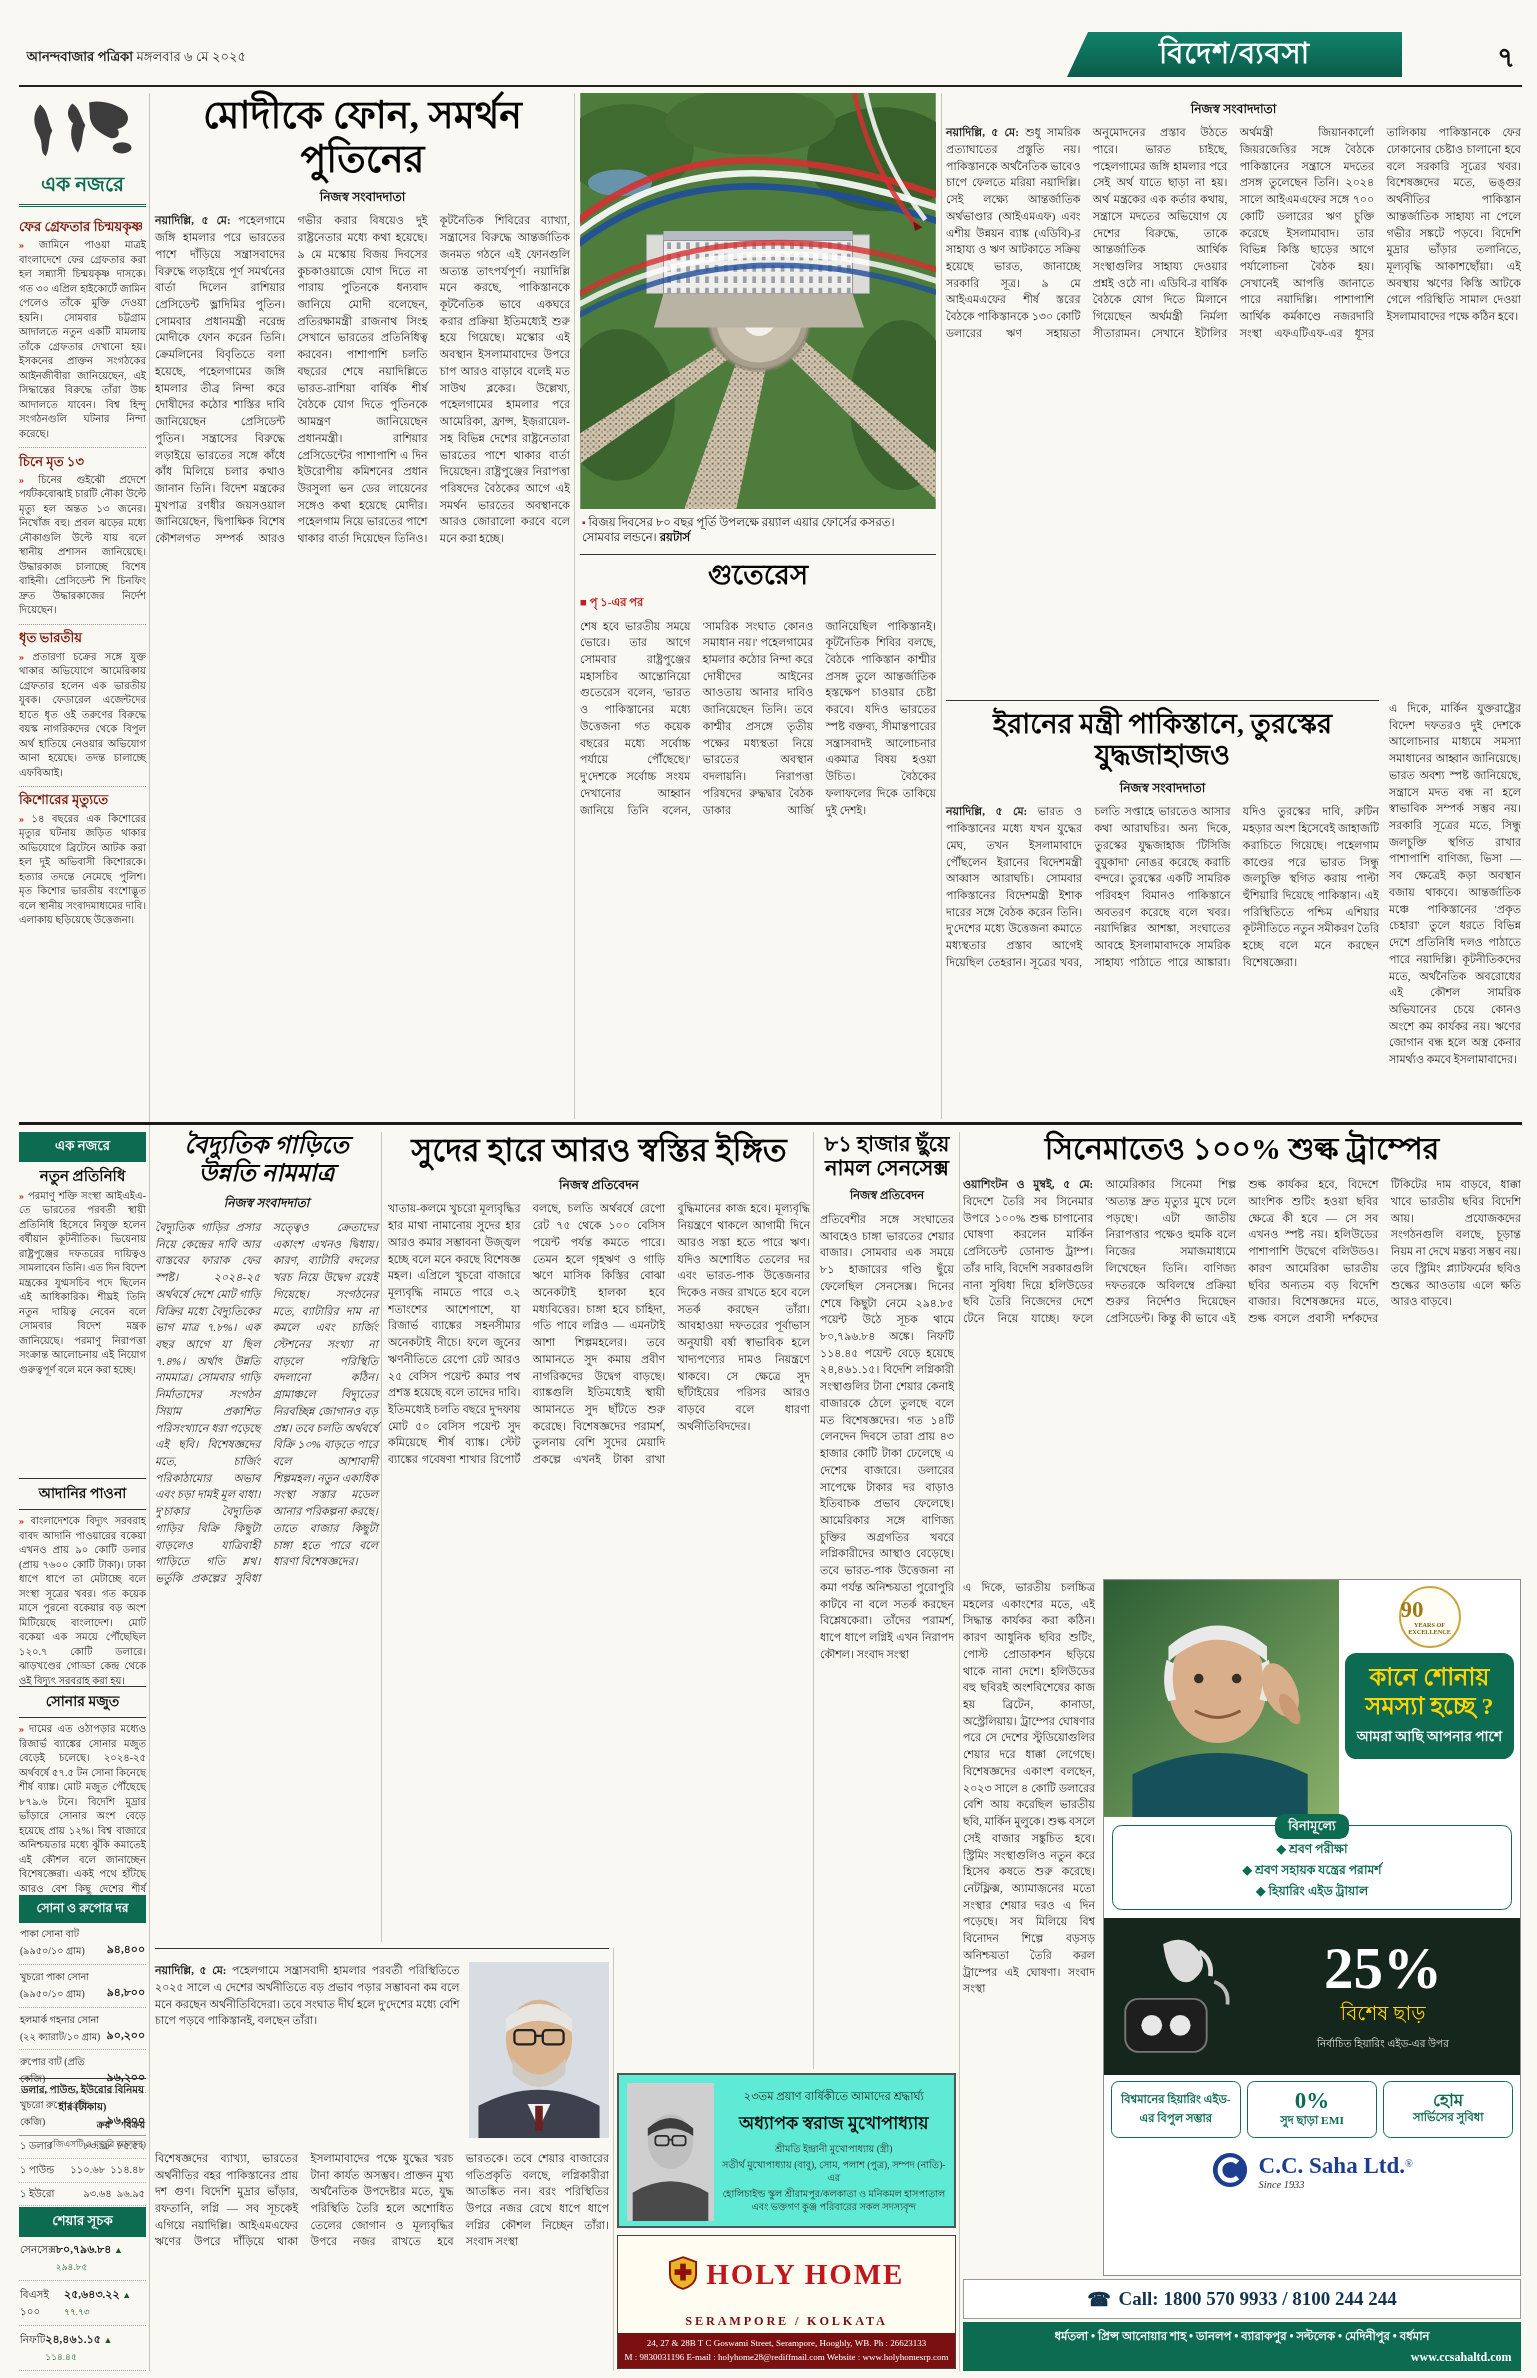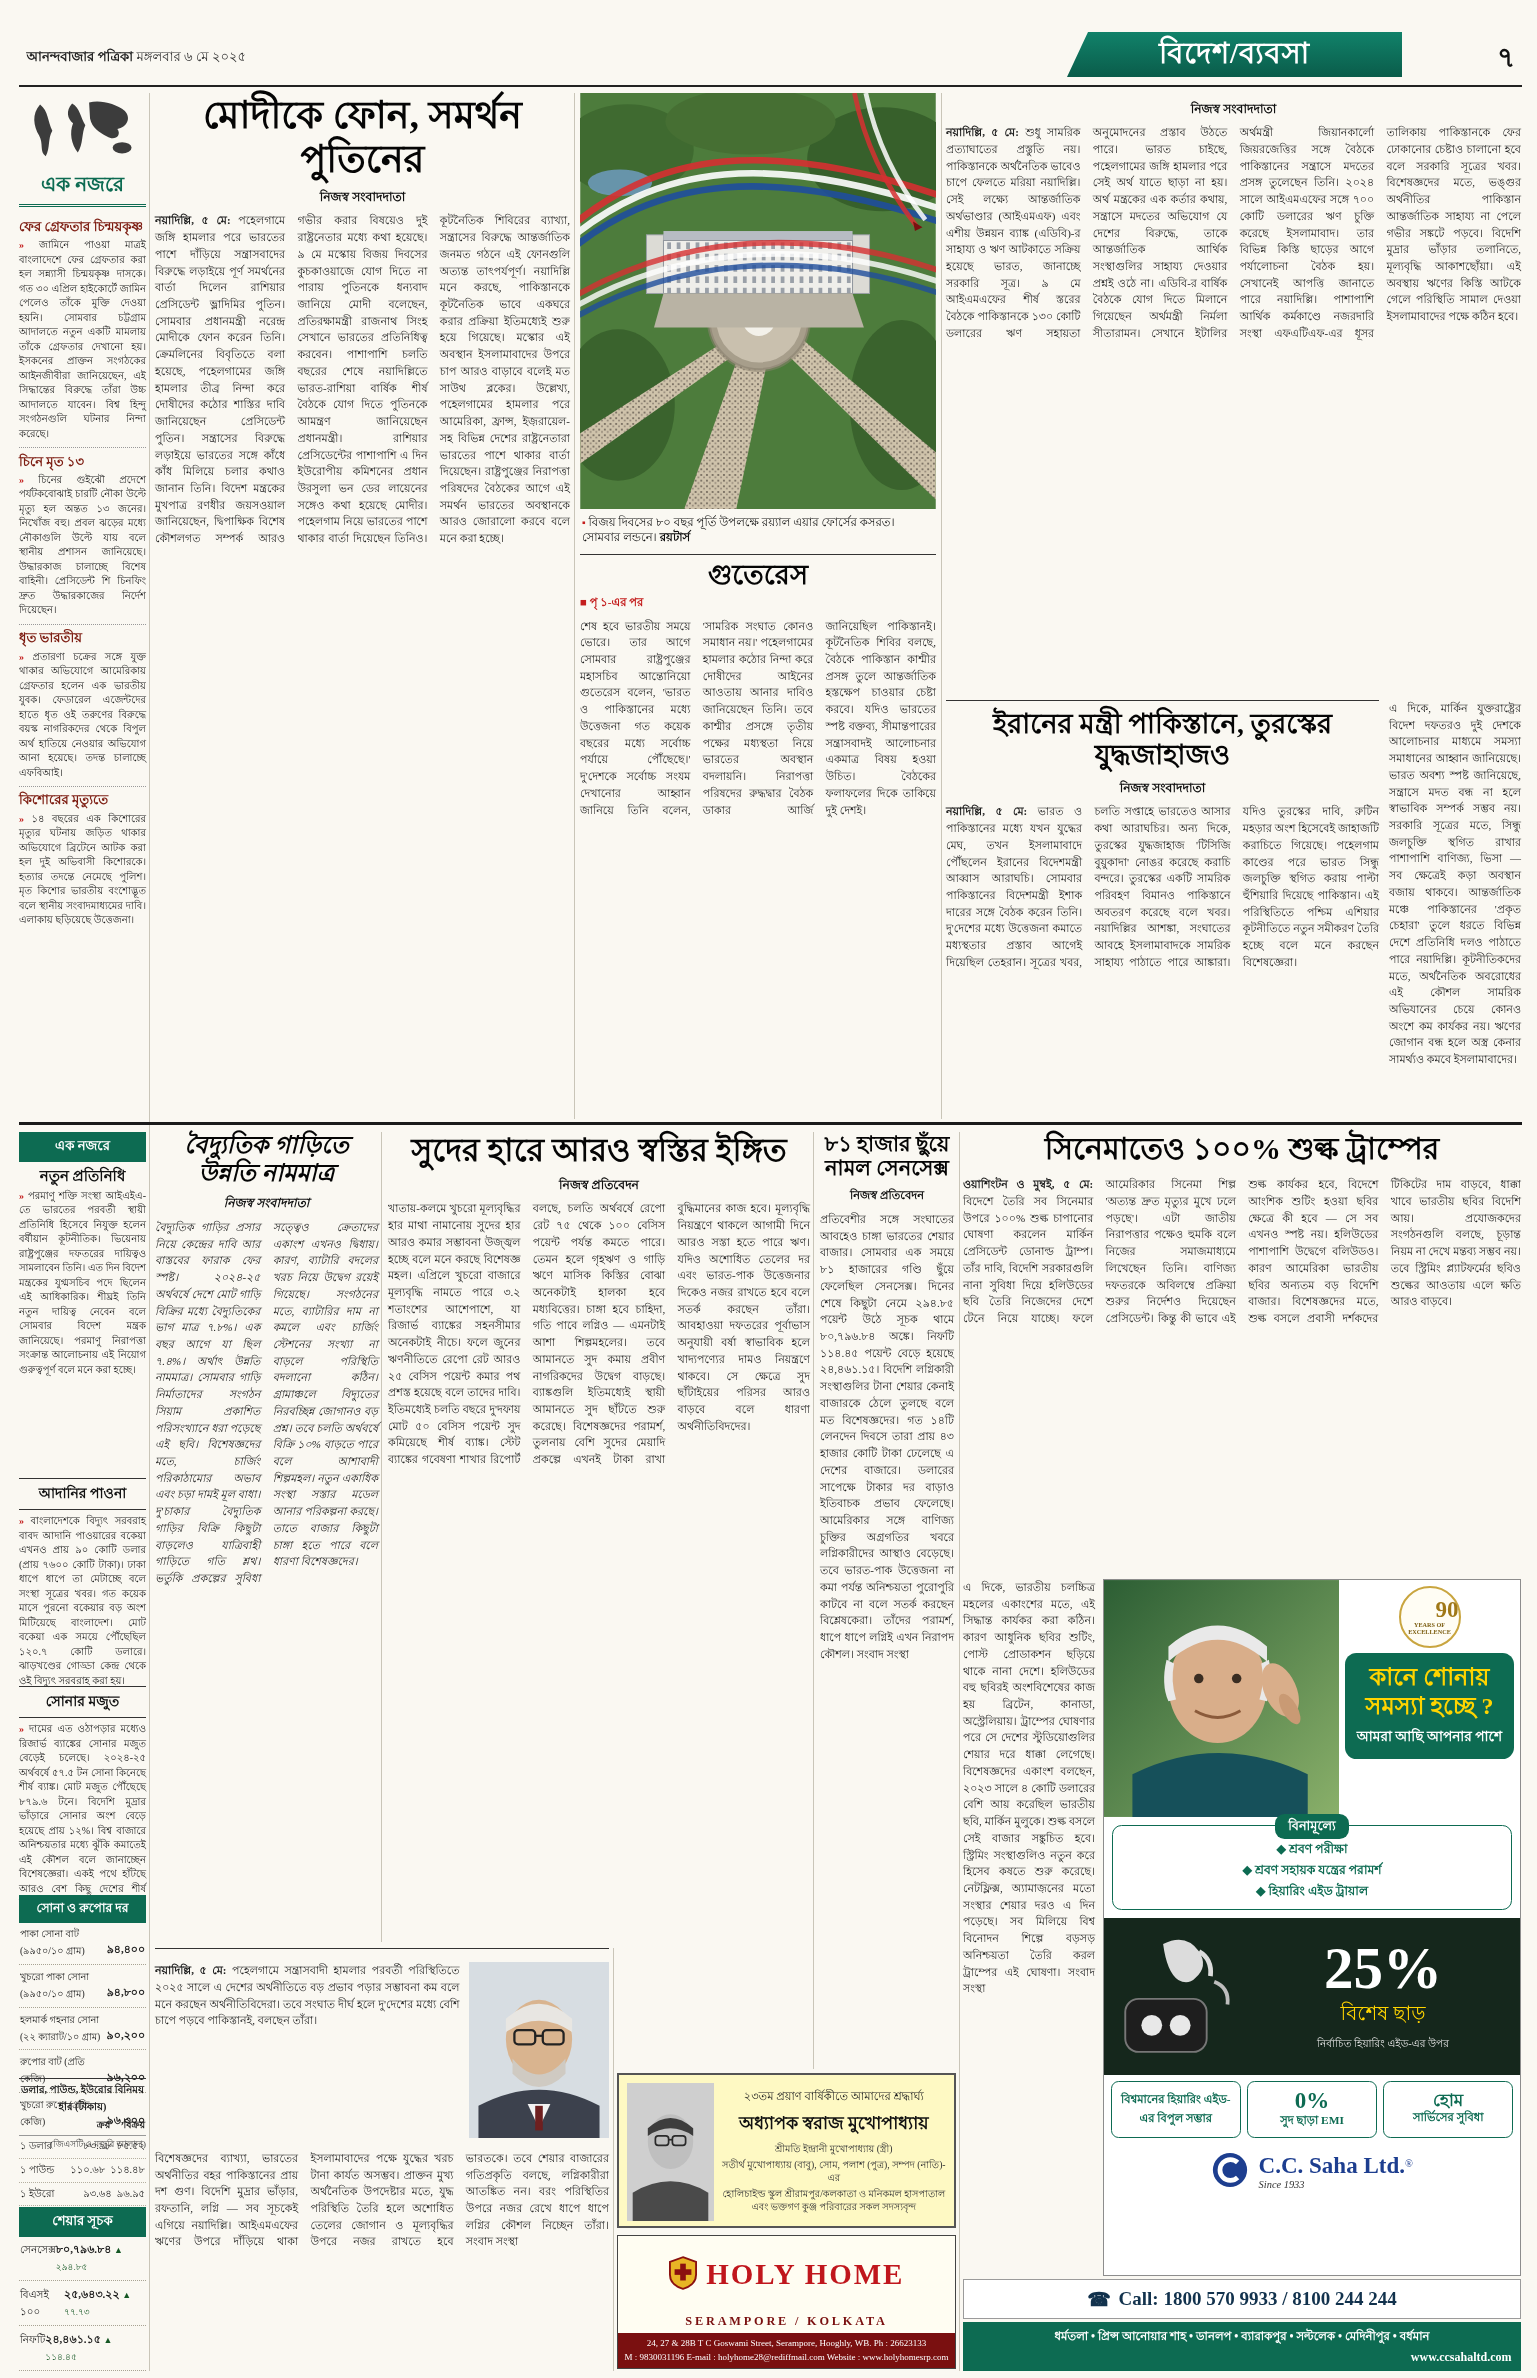--- a/index.html
+++ b/index.html
@@ -55,21 +55,21 @@
   .photo-frame svg{display:block;}
   .caption{font-size:11.6px; line-height:1.35; padding:5.7px 1.9px 3.8px; color:#111;}
   .caption .credit{font-weight:bold;}
   .capmark{color:#c41e1e; font-size:10.4px;}
   .contline{font-size:11.4px; font-weight:bold; color:#c41e1e; margin:1.9px 0 4.7px;}
   
   .ad-hearing{left:1103px; top:1579px; width:418px; height:697px; background:#fff; border:0.9px solid #8d8d8d; overflow:hidden;}
   .ah-row1{display:flex; height:237px;}
   .ah-photo{width:235px; height:237px;}
   .ah-right{flex:1; padding:5.7px; display:flex; flex-direction:column; align-items:center; gap:5.7px;}
-  .badge90{width:62px; height:62px; border:2.8px solid #c9a53f; border-radius:50%; display:flex; flex-direction:column; align-items:flex-end; justify-content:center; background:#fffdf4;}
+  .badge90{width:62px; height:62px; border:2.8px solid #c9a53f; border-radius:50%; display:flex; flex-direction:column; align-items:flex-start; justify-content:center; background:#fffdf4;}
   .badge90 .n{font-size:23px; font-weight:bold; color:#a07818; line-height:1;}
   .badge90 .t{font-size:6.2px; color:#7c5e12; text-align:center; font-weight:bold;}
   .tealbox{background:#0d6b52; border-radius:11.4px; padding:9.5px 7.6px; width:100%; text-align:center;}
   .tealbox .y{color:#ffd400; font-size:24px; font-weight:bold; line-height:1.2;}
   .tealbox .w{color:#fff; font-size:13.7px; font-weight:bold; margin-top:4.7px;}
   .freebox{margin:7.6px; border:1.9px solid #0d6b52; border-radius:9.5px; padding:13.2px 5.7px 7.6px; position:relative; text-align:center;}
   .freebox .ft{position:absolute; top:-11.4px; left:50%; transform:translateX(-50%); background:#0d6b52; color:#fff; font-weight:bold; font-size:12.8px; padding:1.9px 13.2px; border-radius:9.5px;}
   .freebox .fi{color:#0d6b52; font-weight:bold; font-size:12.3px; line-height:1.7;}
   .darkrow{background:#15271c; height:157px; display:flex; align-items:center; padding:7.6px;}
   .aids{width:142px; height:142px;}
@@ -81,21 +81,21 @@
   .feat{flex:1; border:1.4px solid #0d6b52; border-radius:7.6px; background:#fff; text-align:center; padding:6.6px 3.8px; color:#0d6b52; font-weight:bold; font-size:11.4px; display:flex; flex-direction:column; justify-content:center;}
   .feat .big{font-size:23px; line-height:1;}
   .brandrow{display:flex; align-items:center; justify-content:center; gap:9.5px; padding:5.7px 0;}
   .brandname{color:#1d3e8f; font-size:23px; font-weight:bold;}
   .brandsince{font-size:10.4px; font-style:italic; color:#333;}
   .callrow{left:963px; top:2279px; width:558px; height:40px; background:#fff; border:0.9px solid #9b9b9b; display:flex; align-items:center; justify-content:center; gap:7.6px; font-size:19px; font-weight:bold; color:#12324d;}
   .bstrip{left:963px; top:2322px; width:558px; height:49px; background:#0d6b52; color:#fff; display:flex; flex-direction:column; align-items:center; justify-content:center; gap:2.8px;}
   .bstrip .loc{font-size:11.6px; font-weight:bold;}
   .bstrip .web{font-size:12px; font-weight:bold; align-self:flex-end; padding-right:9.5px;}
   
-  .memorial{left:617px; top:2073px; width:339px; height:155px; border:2.8px double #555; background:#fef9c3; display:flex; gap:7.6px; padding:7.6px;}
+  .memorial{left:617px; top:2073px; width:339px; height:155px; border:2.8px double #555; background:#5eead4; display:flex; gap:7.6px; padding:7.6px;}
   .mem-right{flex:1; text-align:center; display:flex; flex-direction:column; justify-content:center; gap:2.8px;}
   .mem-pre{font-size:11.4px; color:#222;}
   .mem-name{font-size:17.5px; font-weight:bold; color:#111;}
   .mem-line{font-size:9.7px; color:#333; line-height:1.35;}
   
   .holyhome{left:617px; top:2235px; width:339px; height:134px; border:1.4px solid #444; background:#fffdf2; display:flex; flex-direction:column;}
   .hh-top{flex:1; display:flex; align-items:center; justify-content:center; gap:9.5px;}
   .hh-name{font-size:29px; font-weight:bold; color:#c0161c; letter-spacing:1.9px;}
   .hh-sub{text-align:center; font-size:12.3px; font-weight:bold; color:#7a1010; letter-spacing:2.8px; padding-bottom:4.7px;}
   .hh-strip{background:#7a1010; color:#fff; font-size:9px; text-align:center; line-height:1.5; padding:3.8px 5.7px;}

